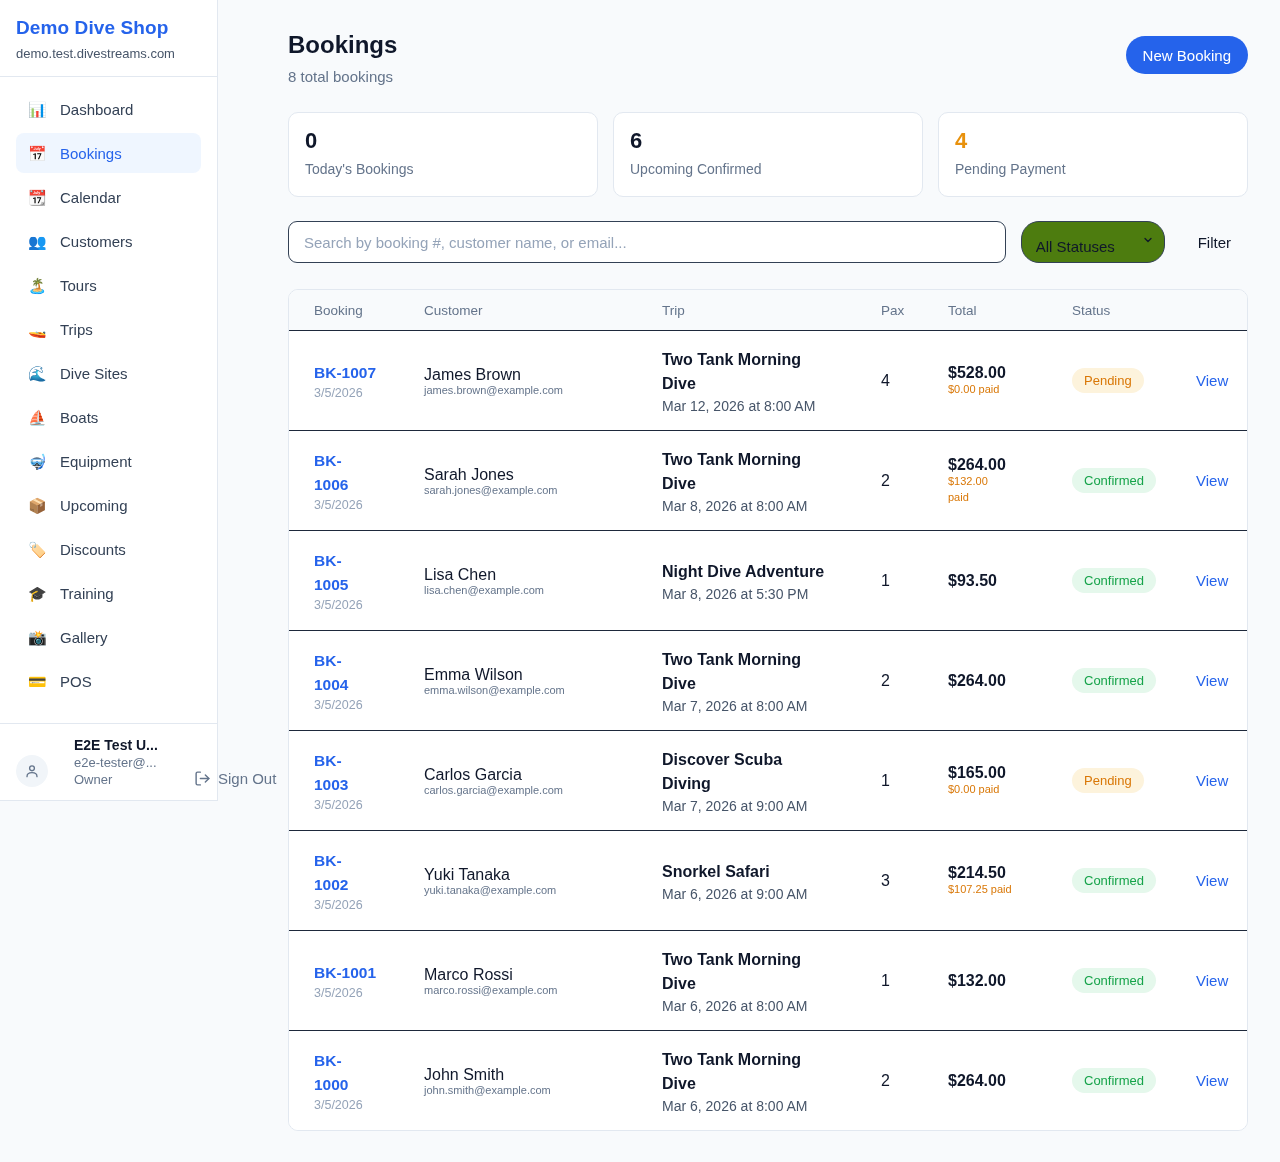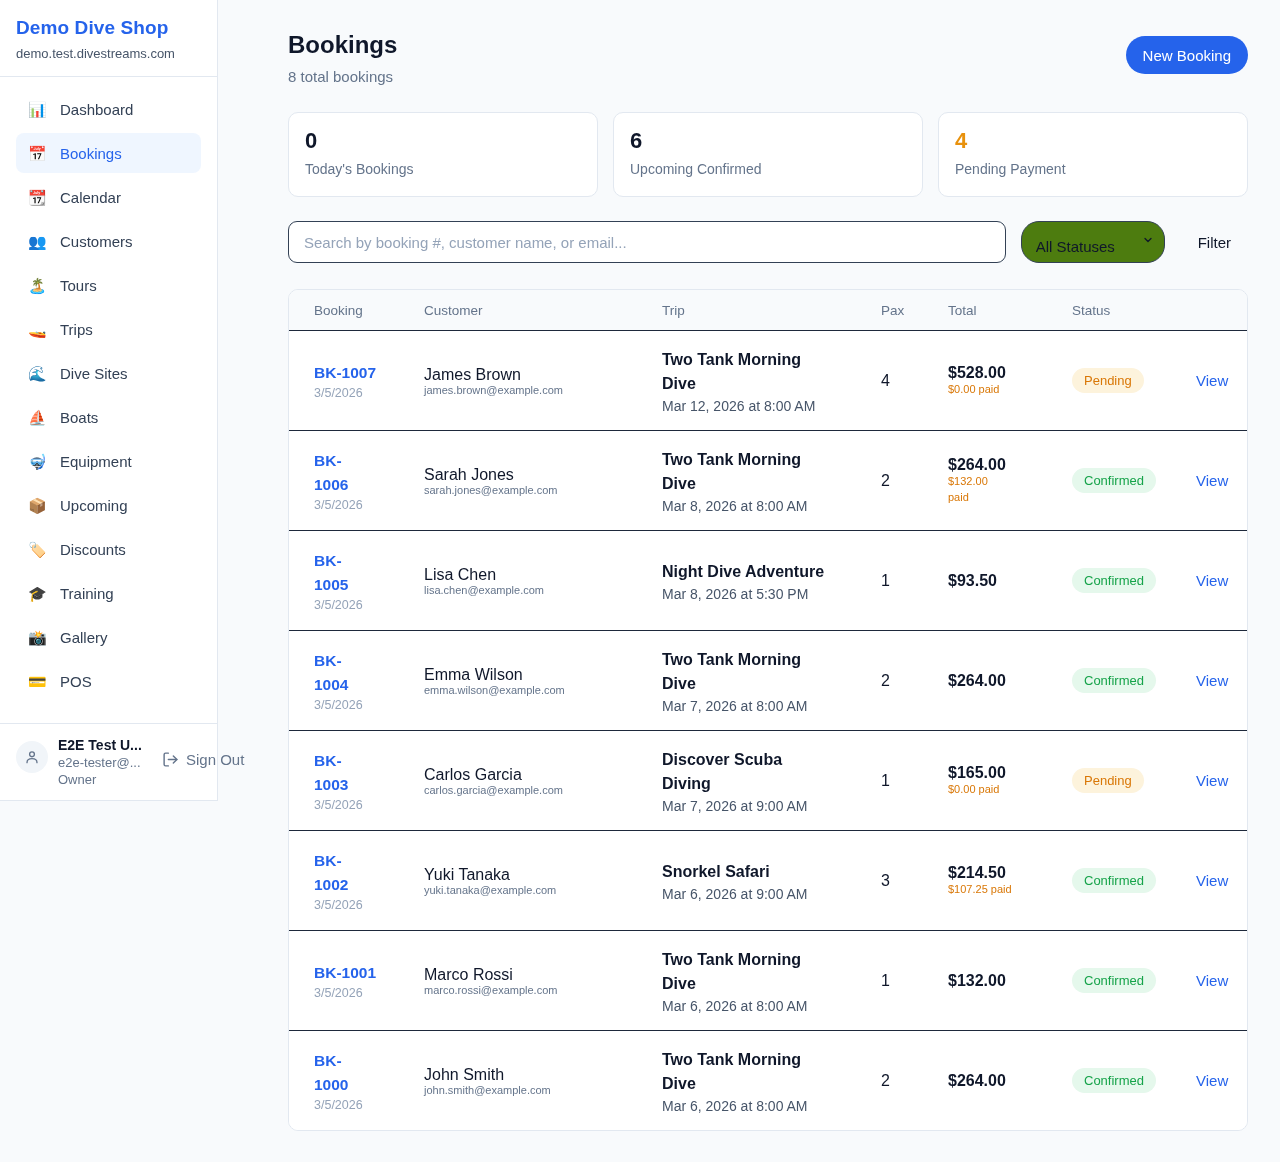--- a/index.html
+++ b/index.html
@@ -28,21 +28,21 @@
   .shop-domain{font-size:13px;color:#475569;margin-top:7px}
   .side-nav{flex:1;padding:12px 16px 0}
   .nav-item{
     display:flex;align-items:center;gap:12px;height:40px;padding:0 12px;margin-bottom:4px;
     border-radius:8px;font-size:15px;color:#334155;cursor:pointer;
   }
   .nav-item.active{background:#EFF6FF;color:var(--accent);font-weight:500}
   .nav-icon{font-size:15px;width:20px;text-align:center;line-height:1}
   .side-foot{
     border-top:1px solid var(--light-border);padding:13px 14px 13px 16px;
-    display:flex;align-items:flex-start;gap:10px;
+    display:flex;align-items:flex-end;gap:26px;
   }
   .avatar{
     width:32px;height:32px;border-radius:50%;background:#F1F5F9;flex:none;
     display:flex;align-items:center;justify-content:center;margin-top:4px;
   }
   .user-info{width:92px;flex:none}
   .user-name{font-size:14px;font-weight:700;color:var(--dark);white-space:nowrap}
   .user-email,.user-role{font-size:13px;color:var(--gray);margin-top:2px;white-space:nowrap}
   .signout-btn{
     display:flex;align-items:center;gap:7px;margin-top:14px;margin-left:2px;

